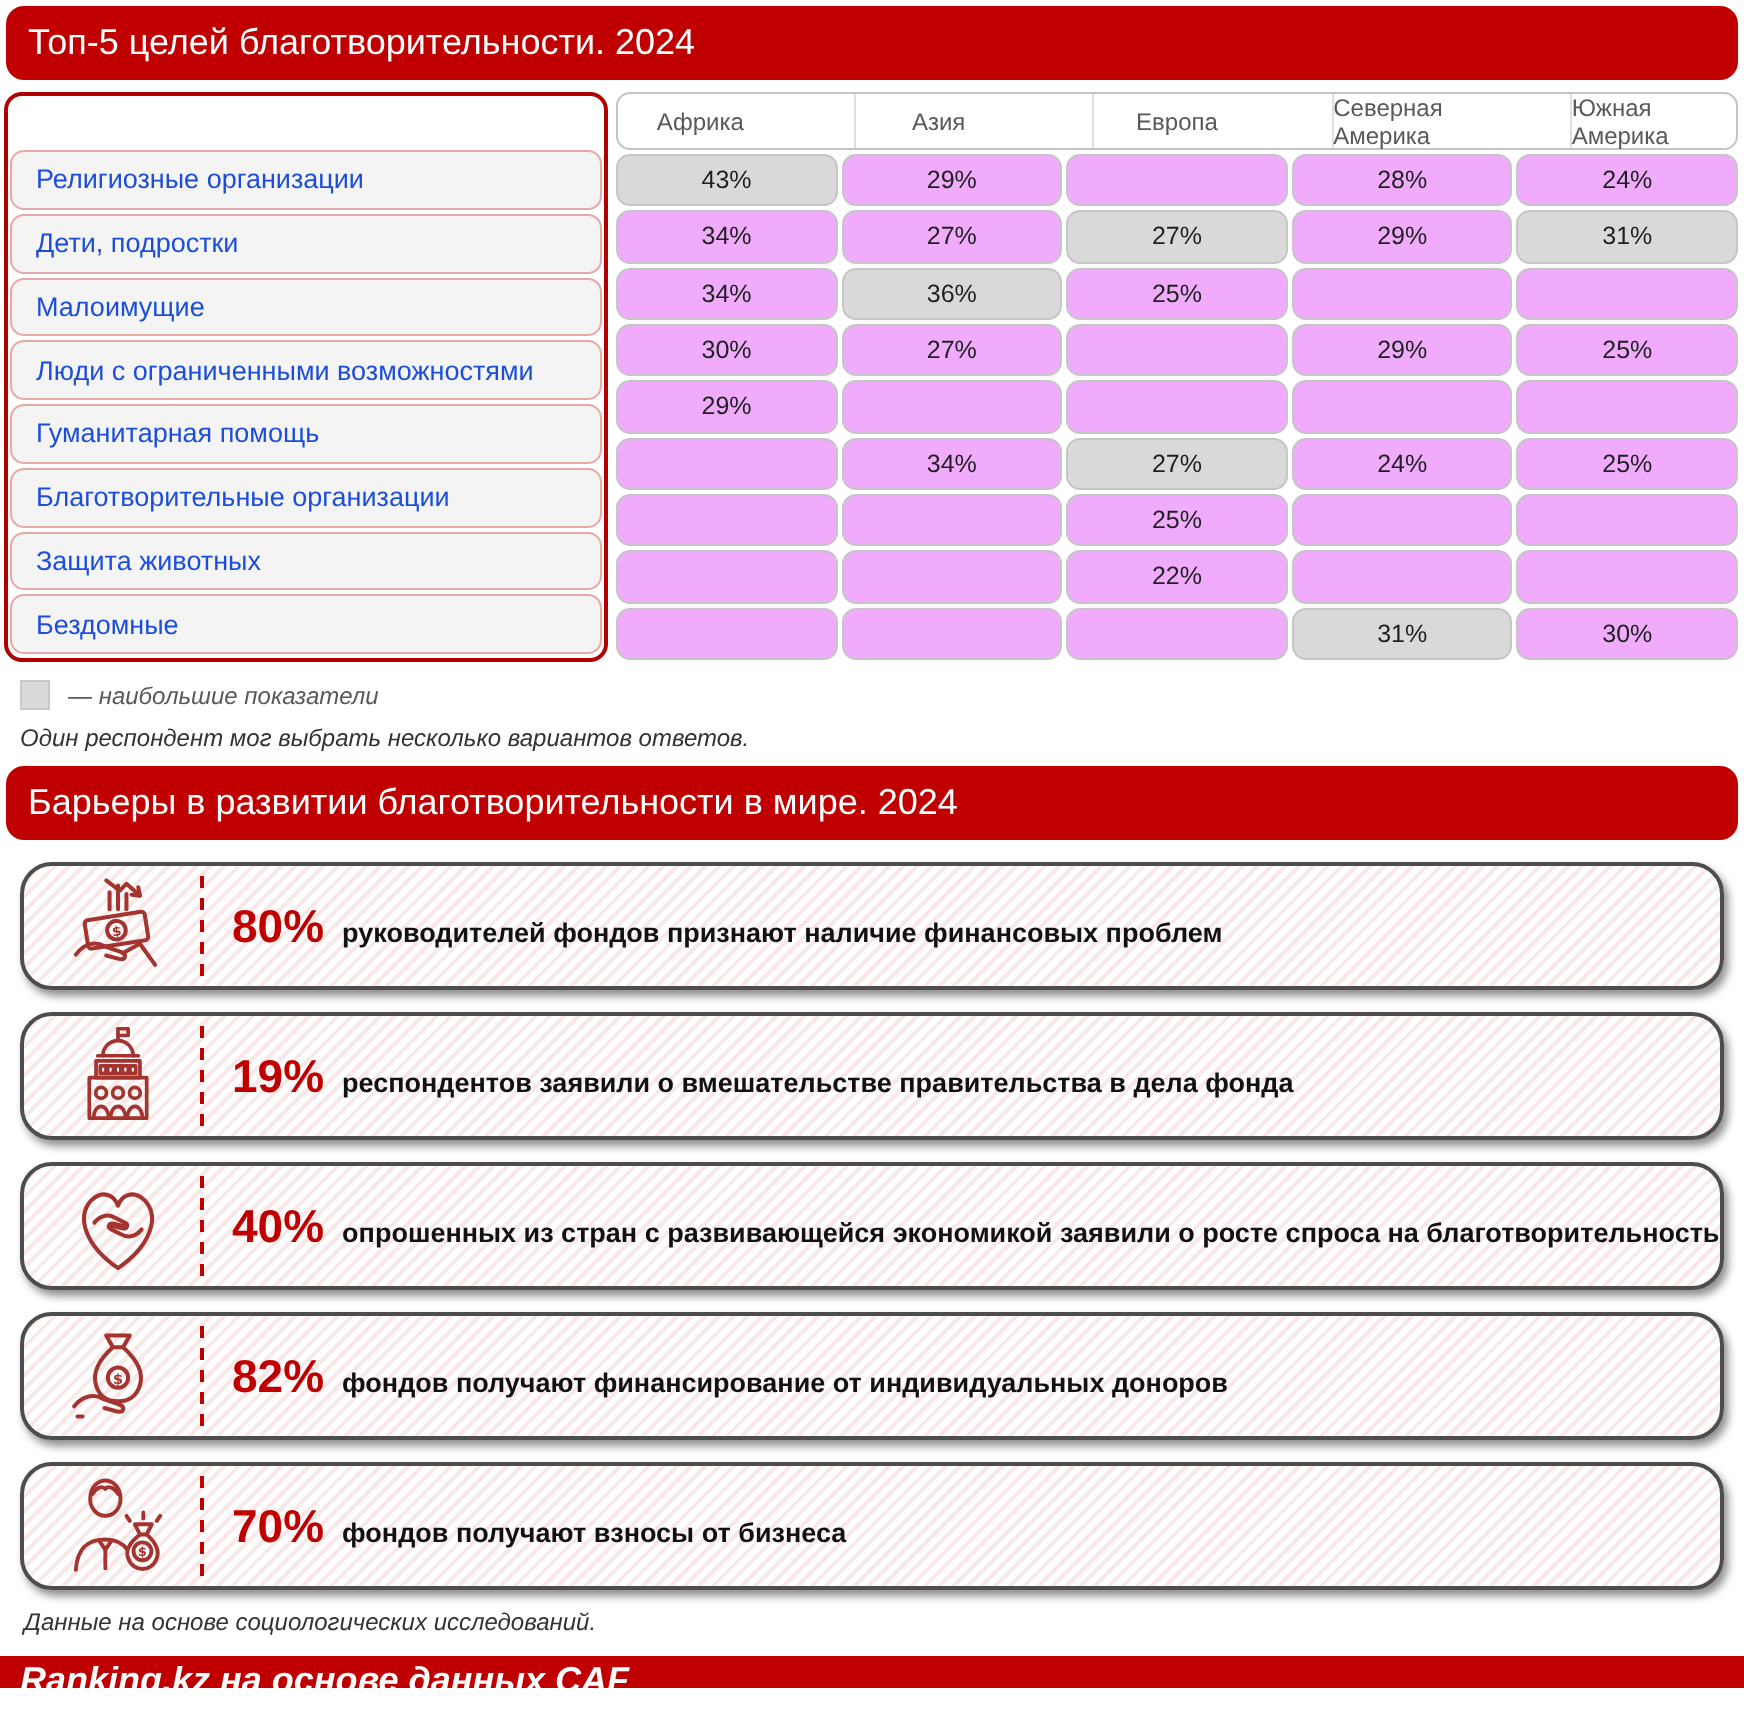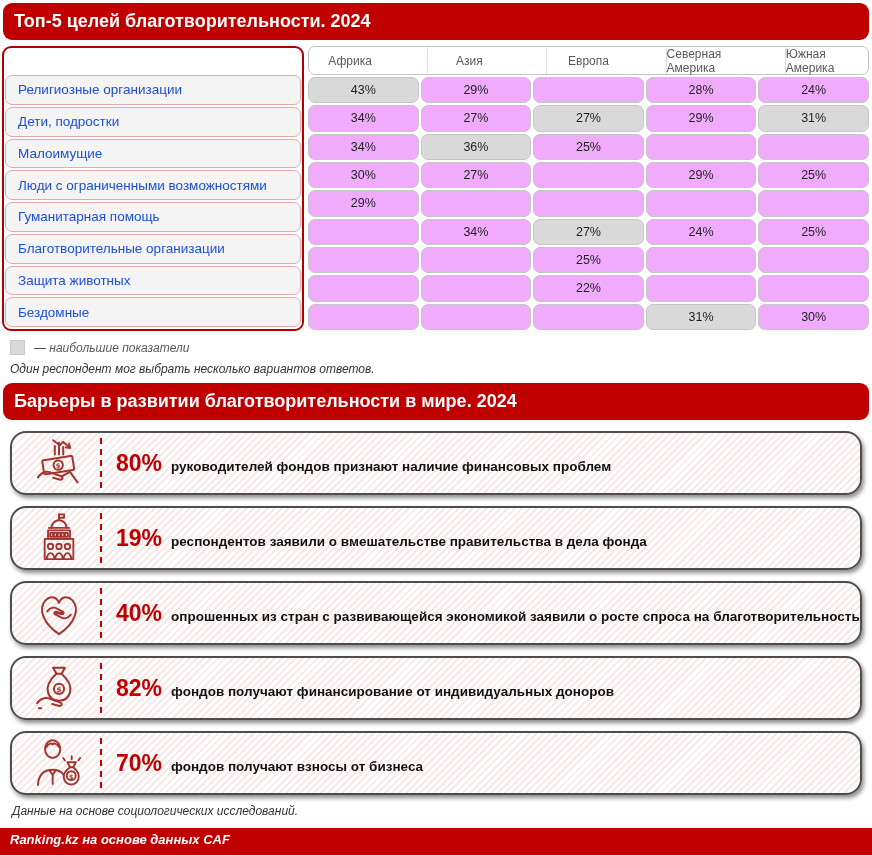--- a/index.html
+++ b/index.html
@@ -1,21 +1,21 @@
 <!DOCTYPE html>
 <html><head>
 <meta charset="utf-8">
 <style>
   html,body{margin:0;padding:0;}
   body{
     width:872px;height:855px;background:#fff;overflow:hidden;position:relative;
     font-family:"Liberation Sans",sans-serif;color:#1f1f1f;
   }
   .bar-title{
-    margin:3px 3px 0 3px;background:#C00000;color:#fff;font-weight:bold;
+    margin:3px 3px 0 3px;background:#C00000;color:#fff;font-weight:normal;
     font-size:18px;border-radius:9px;height:37px;line-height:37px;padding-left:11px;
   }
   
   .table-wrap{display:flex;margin:6px 2px 0 2px;height:285px;}
   .label-col{
     width:302px;flex:none;border:2px solid #B00000;border-radius:9px;
     display:flex;flex-direction:column;padding:1px;box-sizing:border-box;background:#fff;
   }
   .label-head{height:25px;flex:none;}
   .label-cell{
@@ -53,22 +53,22 @@
   }
   .pill-icon{width:66px;flex:none;display:flex;align-items:center;justify-content:center;color:#A3342F;}
   .pill-icon svg{width:54px;height:54px;}
   .pill-divider{height:50px;border-left:2px dashed #C00000;margin:0 14px 0 8px;flex:none;}
   .pill-text{display:flex;align-items:baseline;gap:9px;white-space:nowrap;}
   .pill-pct{color:#C00000;font-weight:bold;font-size:23px;}
   .pill-desc{font-size:13.5px;font-weight:bold;color:#111;}
   
   .footer-note{margin:9px 0 0 12px;font-size:12px;color:#333;font-style:italic;height:15px;}
   .footer-bar{
-    margin-top:9px;height:28px;background:#C00000;color:#fff;font-style:italic;
-    font-weight:bold;font-size:13px;line-height:24px;padding-left:10px;
+    margin-top:9px;height:16px;background:#C00000;color:#fff;font-style:italic;
+    font-weight:bold;font-size:18px;line-height:24px;padding-left:10px;
   }
 </style>
 </head>
 <body>
 
 <div class="bar-title">Топ-5 целей благотворительности. 2024</div>
 
 <div class="table-wrap">
   <div class="label-col">
     <div class="label-head"></div>

